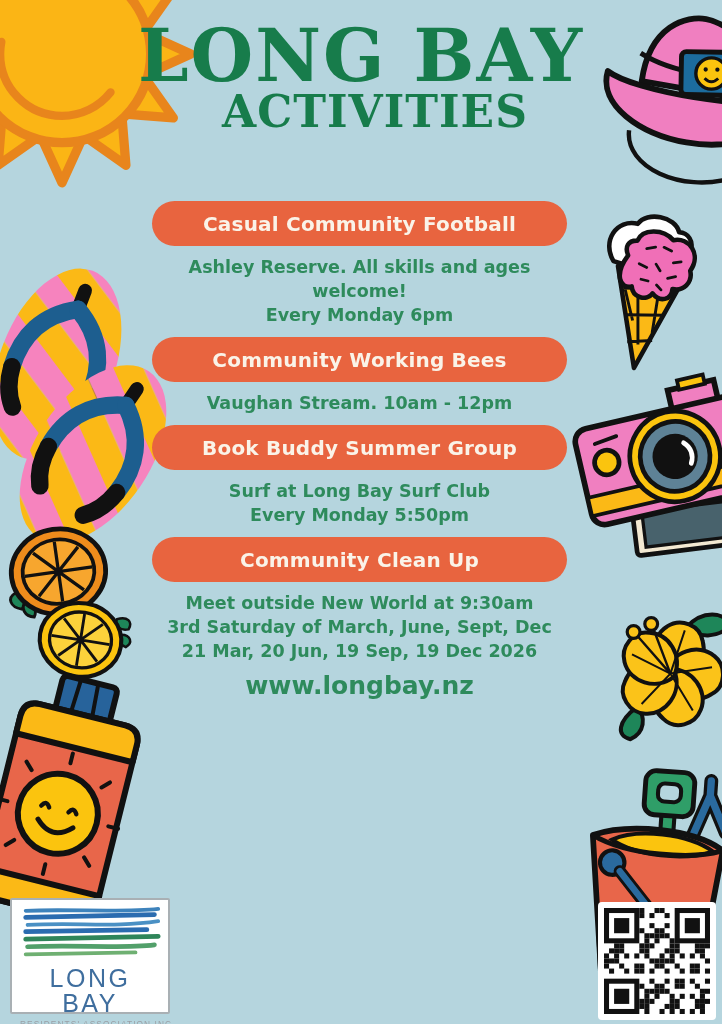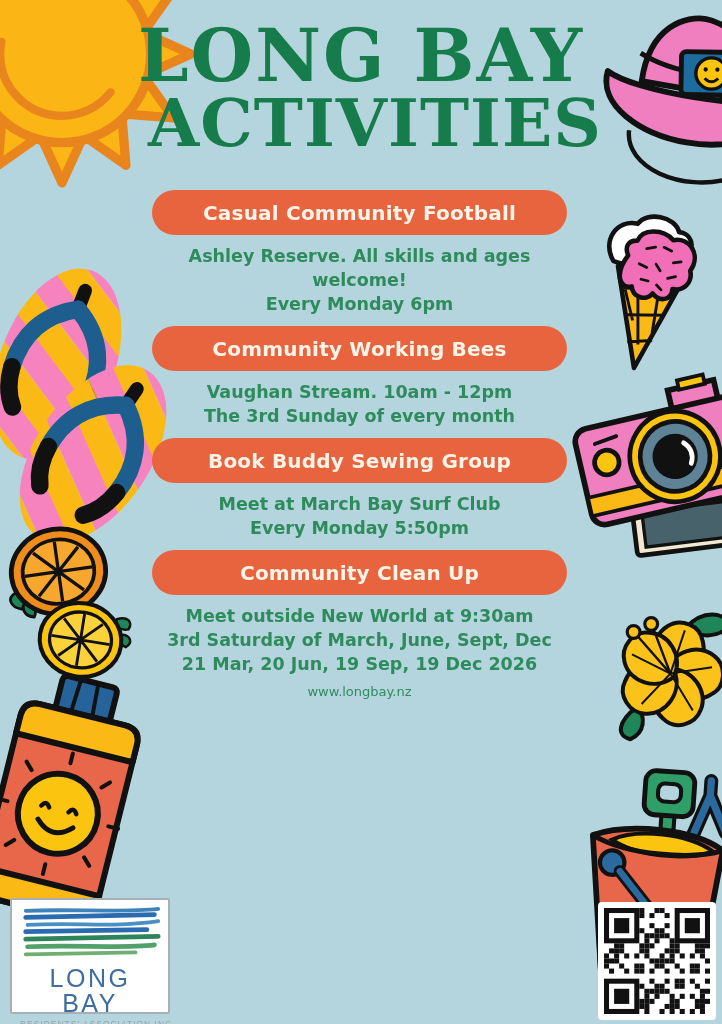--- a/index.html
+++ b/index.html
@@ -14,42 +14,42 @@
   .deco{position:absolute;pointer-events:none;}
   
   .title-wrap{position:absolute;top:20px;left:0;width:100%;text-align:center;line-height:1;}
   .title-line1{
     font-family:"DejaVu Serif","Liberation Serif",serif;
     font-weight:900;font-size:72px;letter-spacing:2px;
     color:var(--title-green,#177C4B);
   }
   .title-line2{
     font-family:"DejaVu Serif","Liberation Serif",serif;
-    font-weight:900;font-size:66px;letter-spacing:1px;margin-top:-2px;
+    font-weight:900;font-size:44px;letter-spacing:1px;margin-top:-2px;
     color:var(--title-green,#177C4B);
     padding-left:28px;
   }
   
-  .content{position:absolute;top:190px;left:152px;width:415px;}
+  .content{position:absolute;top:201px;left:152px;width:415px;}
   .pill{
     height:45px;border-radius:24px;
     display:flex;align-items:center;justify-content:center;
     background:var(--pill,#E8643F);
     color:var(--pill-text,#FAF3E8);
     font-size:20px;font-weight:bold;letter-spacing:.2px;
   }
   .detail{
     margin:9px 0 10px 0;text-align:center;
     color:var(--body-green,#2E8B5C);
     font-size:17.5px;line-height:24px;font-weight:700;
   }
   .website{
     margin-top:-2px;text-align:center;
     color:var(--body-green,#2E8B5C);
-    font-size:13px;font-weight:normal;
+    font-size:25px;font-weight:bold;
   }
   
   .logo-box{
     position:absolute;left:10px;top:898px;width:160px;height:116px;
     background:#fff;border:2px solid #a9b0b4;border-radius:2px;
     box-sizing:border-box;padding:6px 8px 4px 8px;text-align:center;
   }
   .logo-name{
     font-family:"Liberation Sans","DejaVu Sans",sans-serif;
     color:var(--logo-blue,#3F6E9E);font-size:25px;letter-spacing:2.5px;line-height:1;margin-top:1px;
@@ -371,33 +371,32 @@
     </section>
 
 
 
     <section class="activity">
       <div class="pill">
         <span>Community Working Bees</span>
       </div>
       <div class="detail">
         <div>Vaughan Stream. 10am - 12pm</div>
-        <div>The 3rd Sunday of every month</div>
       </div>
     </section>
 
     <section class="activity">
       <div class="pill">
-        <span>Book Buddy Sewing Group</span>
+        <span>Book Buddy Summer Group</span>
       </div>
     </section>
 
     <section class="activity">
       <div class="detail">
-        <div>Meet at March Bay Surf Club</div>
+        <div>Surf at Long Bay Surf Club</div>
         <div>Every Monday 5:50pm</div>
       </div>
     </section>
 
     <section class="activity">
       <div class="pill">
         <span>Community Clean Up</span>
       </div>
       <div class="detail">
         <div>Meet outside New World at 9:30am</div>

